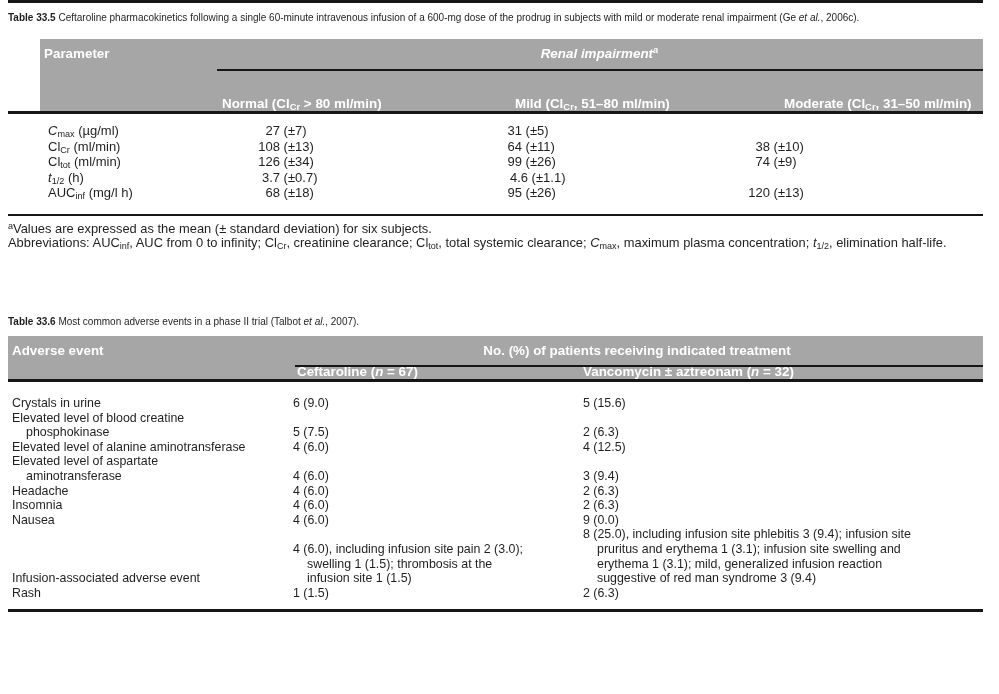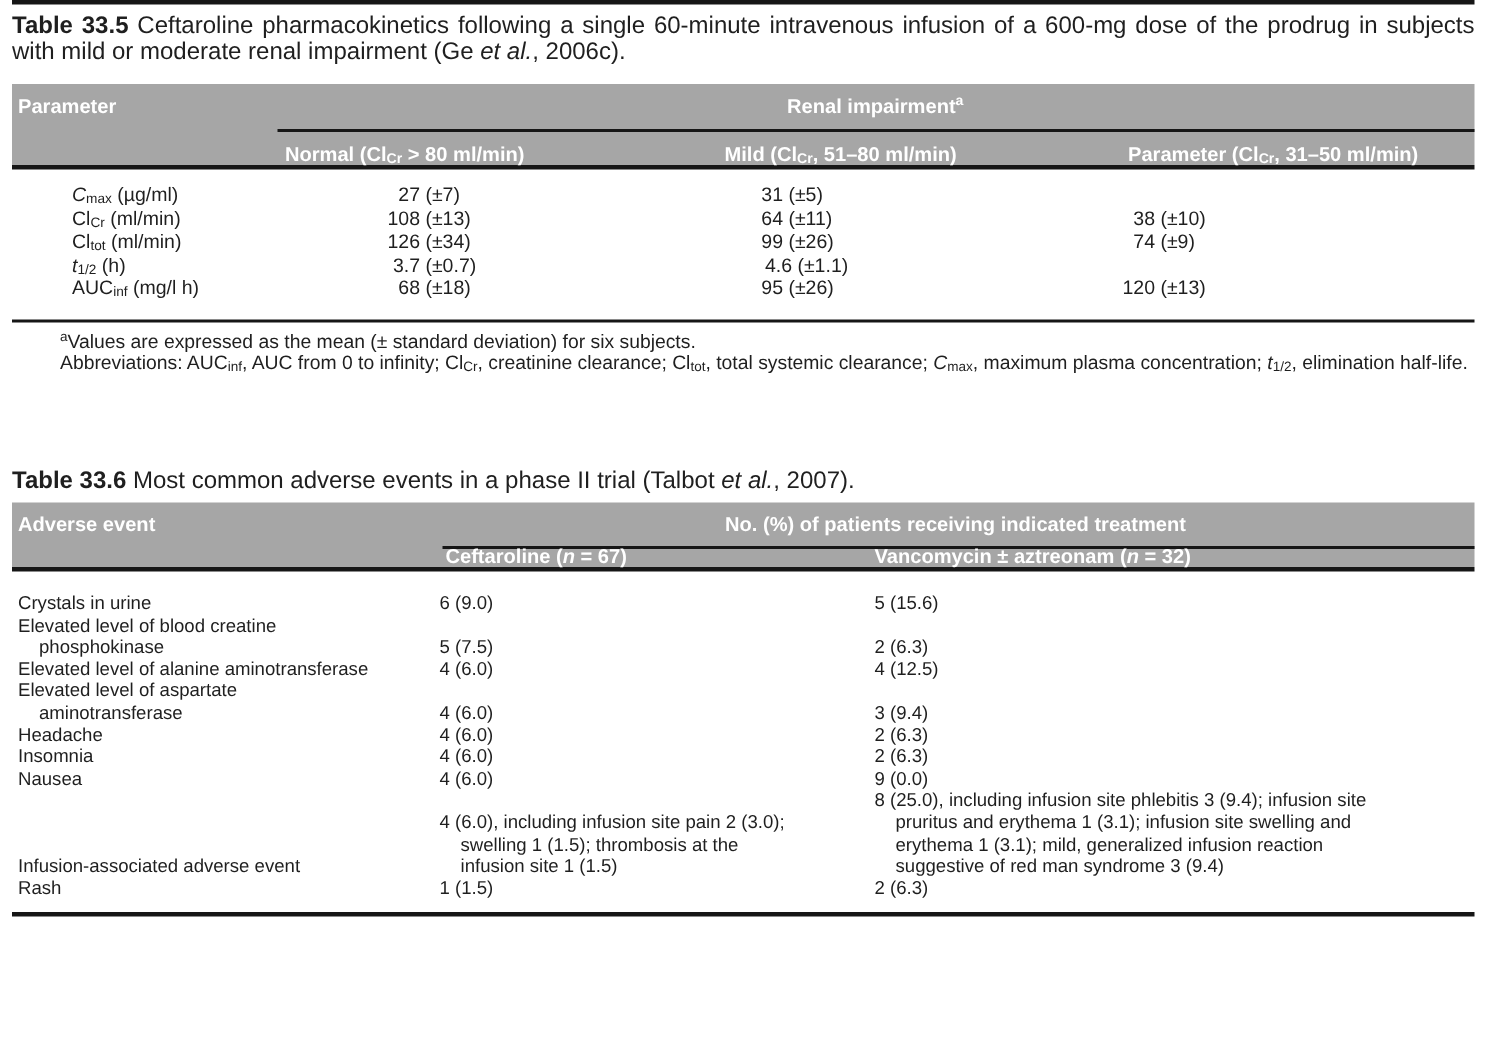--- a/index.html
+++ b/index.html
@@ -5,51 +5,51 @@
   * { box-sizing: border-box; margin: 0; padding: 0; }
   html, body {
     width: 999px; height: 694px;
     background: var(--page-bg, #ffffff);
     color: var(--text, #1f1f1f);
     font-family: "Liberation Sans", "DejaVu Sans", sans-serif;
     overflow: hidden;
   }
   .rule-top { width: 975px; margin-left: 8px; height: 3px; background: var(--rule, #161616); }
   .tbl { width: 975px; margin-left: 8px; }
-  .caption { font-size: 16px; line-height: 17px; text-align: justify; margin-top: 6px; }
+  .caption { font-size: 10px; line-height: 17px; text-align: justify; margin-top: 6px; }
   .b { font-weight: bold; }
   .i { font-style: italic; }
   sub { font-size: 0.7em; vertical-align: -0.18em; line-height: 0; }
   sup { font-size: 0.7em; vertical-align: 0.5em; line-height: 0; }
   .num { display: inline-block; min-width: 24px; text-align: right; }
 
   .band { position: relative; background: var(--header-bg, #a6a6a6); color: var(--header-text, #ffffff); font-weight: bold; font-size: 13.4px; }
-  .band1 { height: 54px; margin-top: 13px; }
+  .band1 { height: 72px; margin-top: 13px; margin-left: 32px; }
   .band2 { height: 43px; margin-top: 6px; }
   .h0 { position: absolute; left: 4px; top: 7px; }
   .grp { position: absolute; top: 7px; text-align: center; }
-  .band1 .grp { left: 177px; right: 1px; }
+  .band1 .grp { left: 177px; right: 1px; font-style: italic; }
   .band2 .grp { left: 287px; right: 4px; }
   .grule { position: absolute; height: 2px; background: var(--rule, #161616); }
   .band1 .grule { left: 177px; right: 0; top: 30px; }
   .band2 .grule { left: 287px; right: 0; top: 29px; }
   .sub-h { position: absolute; bottom: 0; white-space: nowrap; }
 
   .rule-thick { height: 3px; background: var(--rule, #161616); }
   .rule-thin { height: 2px; background: var(--rule, #161616); }
 
   .t1body { padding: 9px 0 13px; font-size: 13px; margin-left: 36px; }
   .t1row { display: flex; line-height: 15.5px; white-space: nowrap; }
   .t1c0 { width: 208px; padding-left: 4px; }
   .t1c1 { width: 242px; padding-left: 4px; }
   .t1c2 { width: 248px; padding-left: 4px; }
   .t1c3 { flex: 1; padding-left: 4px; }
 
   .fns { padding-top: 6px; font-size: 12.9px; line-height: 14.8px; }
-  .fn { text-align: justify; margin-left: 32px; }
+  .fn { text-align: justify; }
 
   .caption2 { margin-top: 62px; }
 
   .t2body { padding: 14px 0 9px; font-size: 12.4px; }
   .t2row { display: flex; line-height: 14.6px; white-space: nowrap; align-items: flex-end; }
   .t2c0 { width: 285px; padding-left: 18px; text-indent: -14px; white-space: nowrap; }
   .t2c1 { width: 290px; padding-left: 14px; text-indent: -14px; white-space: nowrap; }
   .t2c2 { flex: 1; padding-left: 14px; text-indent: -14px; white-space: nowrap; }
 </style>
 </head>
@@ -62,21 +62,21 @@
   <div class="tbl">
 
     <p class="caption"><span class="b">Table 33.5</span><span> Ceftaroline pharmacokinetics following a single 60-minute intravenous infusion of a 600-mg dose of the prodrug in subjects with mild or moderate renal impairment (Ge </span><span class="i">et al.</span><span>, 2006c).</span></p>
 
     <div class="band band1">
       <span class="h0">Parameter</span>
       <span class="grp"><span>Renal impairment</span><sup>a</sup></span>
       <span class="grule"></span>
       <span class="sub-h" style="left:182px"><span>Normal (Cl</span><sub>Cr</sub><span> &gt; 80 ml/min)</span></span>
       <span class="sub-h" style="left:475px"><span>Mild (Cl</span><sub>Cr</sub><span>, 51–80 ml/min)</span></span>
-      <span class="sub-h" style="left:744px"><span>Parameter (Cl</span><sub>Cr</sub><span>, 31–50 ml/min)</span></span>
+      <span class="sub-h" style="left:744px"><span>Moderate (Cl</span><sub>Cr</sub><span>, 31–50 ml/min)</span></span>
     </div>
     <div class="rule-thick"></div>
 
     <div class="t1body">
       <div class="t1row">
         <span class="t1c0"><span class="i">C</span><sub>max</sub><span> (µg/ml)</span></span>
         <span class="t1c1"><span class="num">27</span><span> (±7)</span></span>
         <span class="t1c3"><span class="num">31</span><span> (±5)</span></span>
       </div>
       <div class="t1row">

